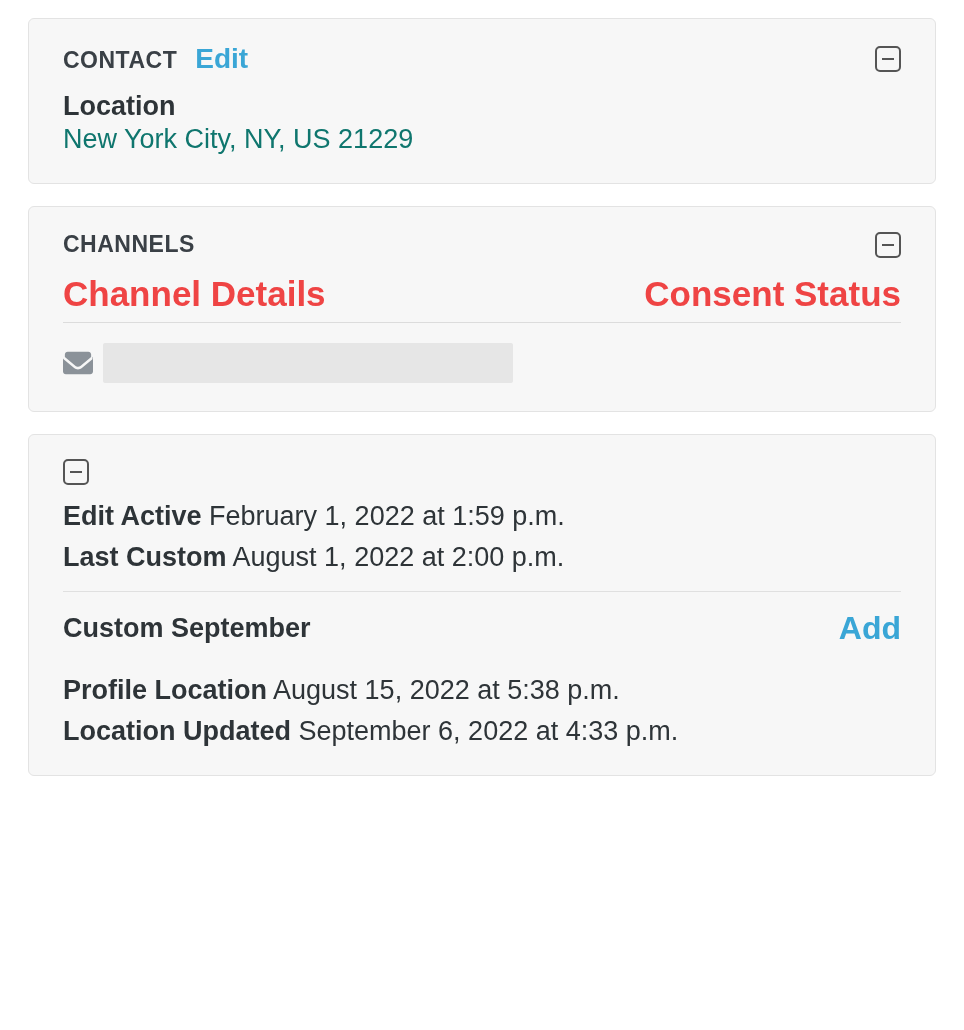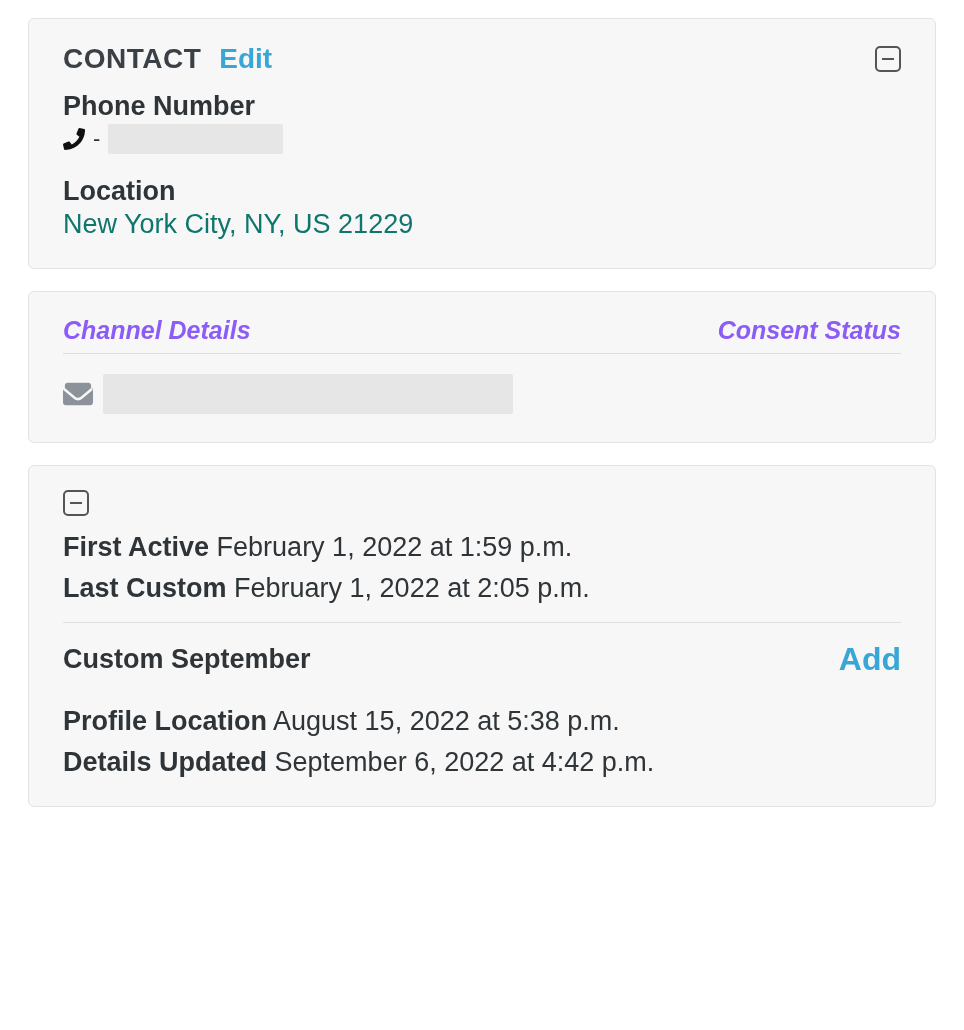--- a/index.html
+++ b/index.html
@@ -18,21 +18,21 @@
     margin-bottom: 22px;
     position: relative;
   }
   .card-header {
     display: flex;
     align-items: center;
     justify-content: space-between;
     margin-bottom: 16px;
   }
   .card-title {
-    font-size: 28px;
+    font-size: 23px;
     font-weight: 800;
     letter-spacing: 0.5px;
     color: #3a4046;
     text-transform: uppercase;
   }
   .title-row { display: flex; align-items: baseline; gap: 18px; }
   .edit-link {
     font-size: 28px;
     font-weight: 700;
     color: #3aa6d6;
@@ -84,24 +84,23 @@
   .redacted.phone { width: 175px; height: 30px; }
   .redacted.email { width: 410px; height: 40px; }
   .channels-header-row {
     display: flex;
     justify-content: space-between;
     border-bottom: 1px solid #dcdcdc;
     padding-bottom: 8px;
     margin-bottom: 20px;
   }
   .col-label {
-    font-size: 25px;
+    font-size: 35px;
     font-weight: 600;
-    color: #8b5cf6;
-    font-style: italic;
+    color: #ef4444;
   }
   .channel-row {
     display: flex;
     align-items: center;
     gap: 10px;
   }
   .mail-icon {
     width: 30px; height: 30px; fill: #8b9299;
   }
   .info-line {
@@ -136,38 +135,34 @@
   <div class="card-header">
     <div class="title-row">
       <span class="card-title">CONTACT</span>
       <span class="edit-link">Edit</span>
     </div>
     <div class="collapse-btn">
       <span class="bar"></span>
     </div>
   </div>
 
-  <div class="field-block">
-    <div class="field-label">Phone Number</div>
-    <div class="phone-row">
-      <svg class="phone-icon" viewBox="0 0 512 512">
-          <path d="M493.4 24.6l-104-24c-11.3-2.6-22.9 3.3-27.5 13.9l-48 112c-4.2 9.8-1.4 21.3 6.9 28l60.6 49.6c-36 76.7-98.9 140.5-177.2 177.2l-49.6-60.6c-6.8-8.3-18.2-11.1-28-6.9l-112 48C3.9 366.5-2 378.1.6 389.4l24 104C27.1 504.2 36.7 512 48 512c256.1 0 464-207.5 464-464 0-11.2-7.7-20.9-18.6-23.4z"></path>
-        </svg>
-      <span style="font-size:22px;">-</span>
-      <span class="redacted phone"></span>
-    </div>
-  </div>
 
   <div class="field-block">
     <div class="field-label">Location</div>
     <div class="field-value">New York City, NY, US 21229</div>
   </div>
 </div>
 
 <div class="card">
+  <div class="card-header">
+    <span class="card-title">CHANNELS</span>
+    <div class="collapse-btn">
+      <span class="bar"></span>
+    </div>
+  </div>
 
   <div class="channels-header-row">
     <span class="col-label">Channel Details</span>
     <span class="col-label">Consent Status</span>
   </div>
 
   <div class="channel-row">
     <svg class="mail-icon" viewBox="0 0 512 512">
         <path d="M502.3 190.8 327.4 338.3c-21.1 17.8-50.7 28.3-71.4 28.3s-50.3-10.5-71.4-28.3L9.7 190.8C3.9 185.9 0 178.7 0 170.9V400c0 26.5 21.5 48 48 48h416c26.5 0 48-21.5 48-48V170.9c0-7.8-3.9-15-9.7-20.1zM256 320c13.2 0 32.4-7.3 46.1-18.9L480 154.8V112c0-26.5-21.5-48-48-48H80c-26.5 0-48 21.5-48 48v42.8l177.9 146.3C223.6 312.7 242.8 320 256 320z"></path>
       </svg>
@@ -176,36 +171,36 @@
 </div>
 
 <div class="card">
   <div class="card-header">
     <div class="collapse-btn">
       <span class="bar"></span>
     </div>
   </div>
 
   <div class="info-line">
-    <span class="lbl">First Active</span>
+    <span class="lbl">Edit Active</span>
     <span class="val">February 1, 2022 at 1:59 p.m.</span>
   </div>
   <div class="info-line">
     <span class="lbl">Last Custom</span>
-    <span class="val">February 1, 2022 at 2:05 p.m.</span>
+    <span class="val">August 1, 2022 at 2:00 p.m.</span>
   </div>
 
   <hr class="info-divider">
 
   <div class="custom-prop-row">
     <span class="field-label" style="margin-bottom:0">Custom September</span>
     <span class="add-link">Add</span>
   </div>
 
   <div class="info-line">
     <span class="lbl">Profile Location</span>
     <span class="val">August 15, 2022 at 5:38 p.m.</span>
   </div>
   <div class="info-line" style="margin-bottom:0">
-    <span class="lbl">Details Updated</span>
-    <span class="val">September 6, 2022 at 4:42 p.m.</span>
+    <span class="lbl">Location Updated</span>
+    <span class="val">September 6, 2022 at 4:33 p.m.</span>
   </div>
 </div>
 
 </body></html>

